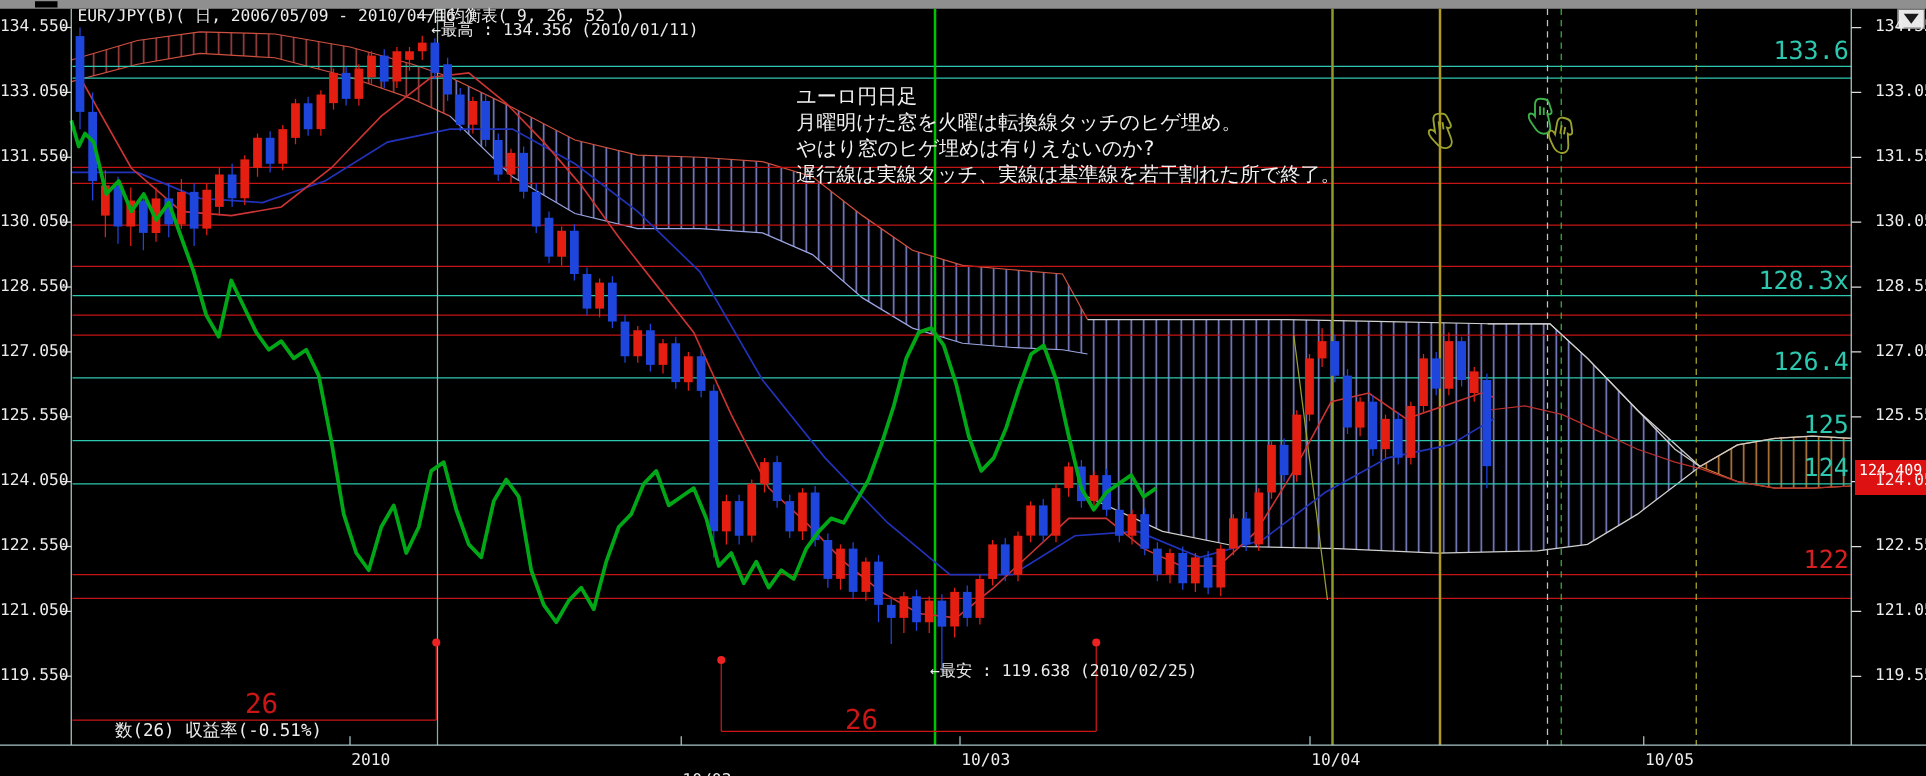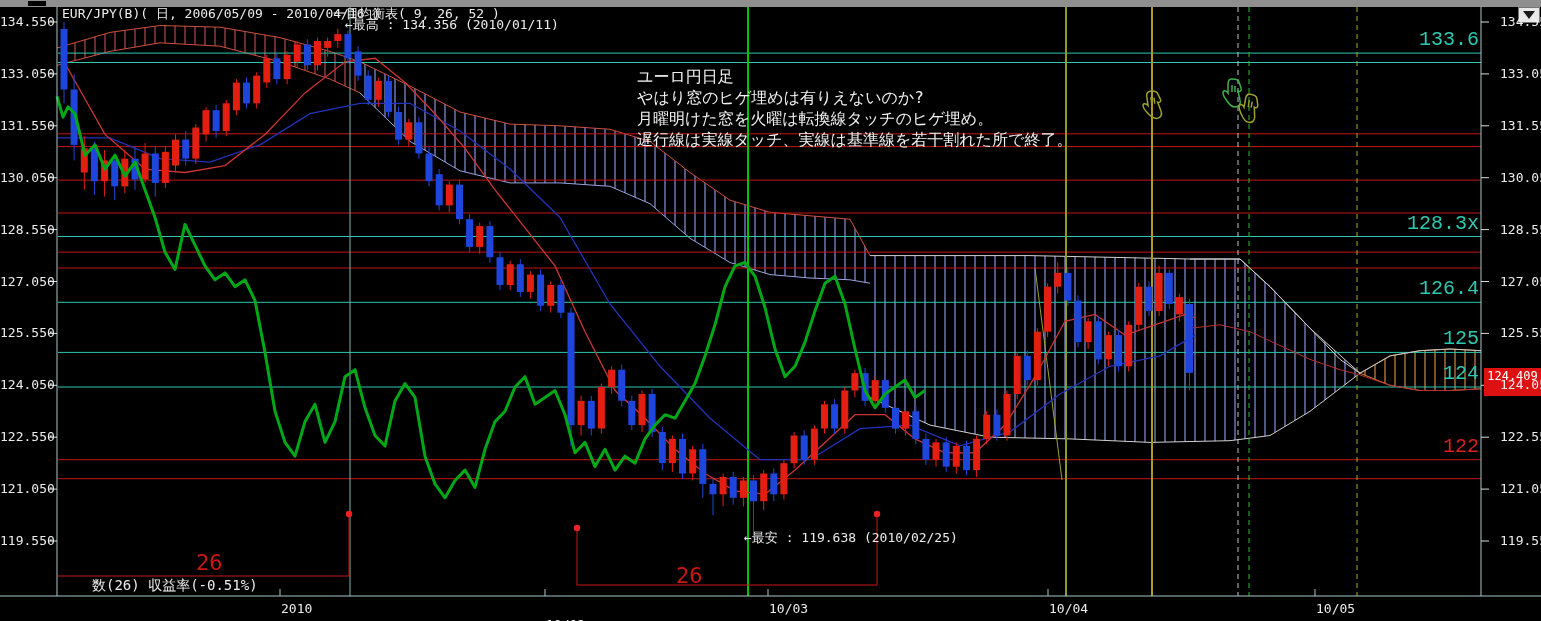--- a/index.html
+++ b/index.html
@@ -19,21 +19,21 @@
   #indicator{left:333px;top:7px;}
   #high-label{left:345px;top:18px;}
   #low-label{left:744px;top:531px;}
   #footer-stats{left:44px;top:578px;font-size:14px;margin-left:48px;}
   #annotation{left:637px;top:66px;}
   #annotation div{color:#f2f2f2;font-size:16px;height:21px;line-height:21px;white-space:pre;}
   .pricelabel{color:#ececec;font-size:13px;line-height:16px;height:16px;white-space:pre;}
   .pl-left{left:0;width:47px;text-align:right;}
   .pl-right{left:1500px;width:60px;text-align:left;}
   .timelabel{color:#ececec;font-size:13px;top:601px;white-space:pre;}
-  .lvl{right:62px;font-size:20px;line-height:20px;white-space:pre;font-family:Liberation Mono, monospace;}
+  .lvl{right:62px;font-size:20px;line-height:20px;white-space:pre;}
   .lvl-teal{color:#2cc8b0;}
   .lvl-red{color:#d82020;}
   #cur{left:1484px;top:368px;width:57px;height:28px;background:#dd1111;color:#fff;
     font-size:12px;line-height:17px;text-align:center;}
 </style>
 </head>
 <body>
 
 <svg id="chart" class="abs" viewBox="0 0 1541 621" width="1541" height="621">
     <defs>
@@ -376,22 +376,22 @@
 <div id="dropdown" class="abs">
   <span class="tri"></span>
 </div>
 
 <div id="title" class="abs txt">EUR/JPY(B)( 日, 2006/05/09 - 2010/04/16 )</div>
 <div id="indicator" class="abs txt">一目均衡表( 9, 26, 52 )</div>
 <div id="high-label" class="abs txt">←最高 : 134.356 (2010/01/11)</div>
 <div id="low-label" class="abs txt">←最安 : 119.638 (2010/02/25)</div>
 <div id="annotation" class="abs">
   <div>ユーロ円日足</div>
+  <div>月曜明けた窓を火曜は転換線タッチのヒゲ埋め。</div>
   <div>やはり窓のヒゲ埋めは有りえないのか?</div>
-  <div>月曜明けた窓を火曜は転換線タッチのヒゲ埋め。</div>
   <div>遅行線は実線タッチ、実線は基準線を若干割れた所で終了。</div>
 </div>
 <div id="footer-stats" class="abs txt">数(26) 収益率(-0.51%)</div>
 <div id="cur" class="abs">124.409</div>
 <div id="overlay">
     <div class="abs pricelabel pl-left" style="top: 14px;">134.550</div>
     <div class="abs pricelabel pl-right" style="top: 14px;">134.550</div>
     <div class="abs pricelabel pl-left" style="top: 65.9px;">133.050</div>
     <div class="abs pricelabel pl-right" style="top: 65.9px;">133.050</div>
     <div class="abs pricelabel pl-left" style="top: 117.8px;">131.550</div>

